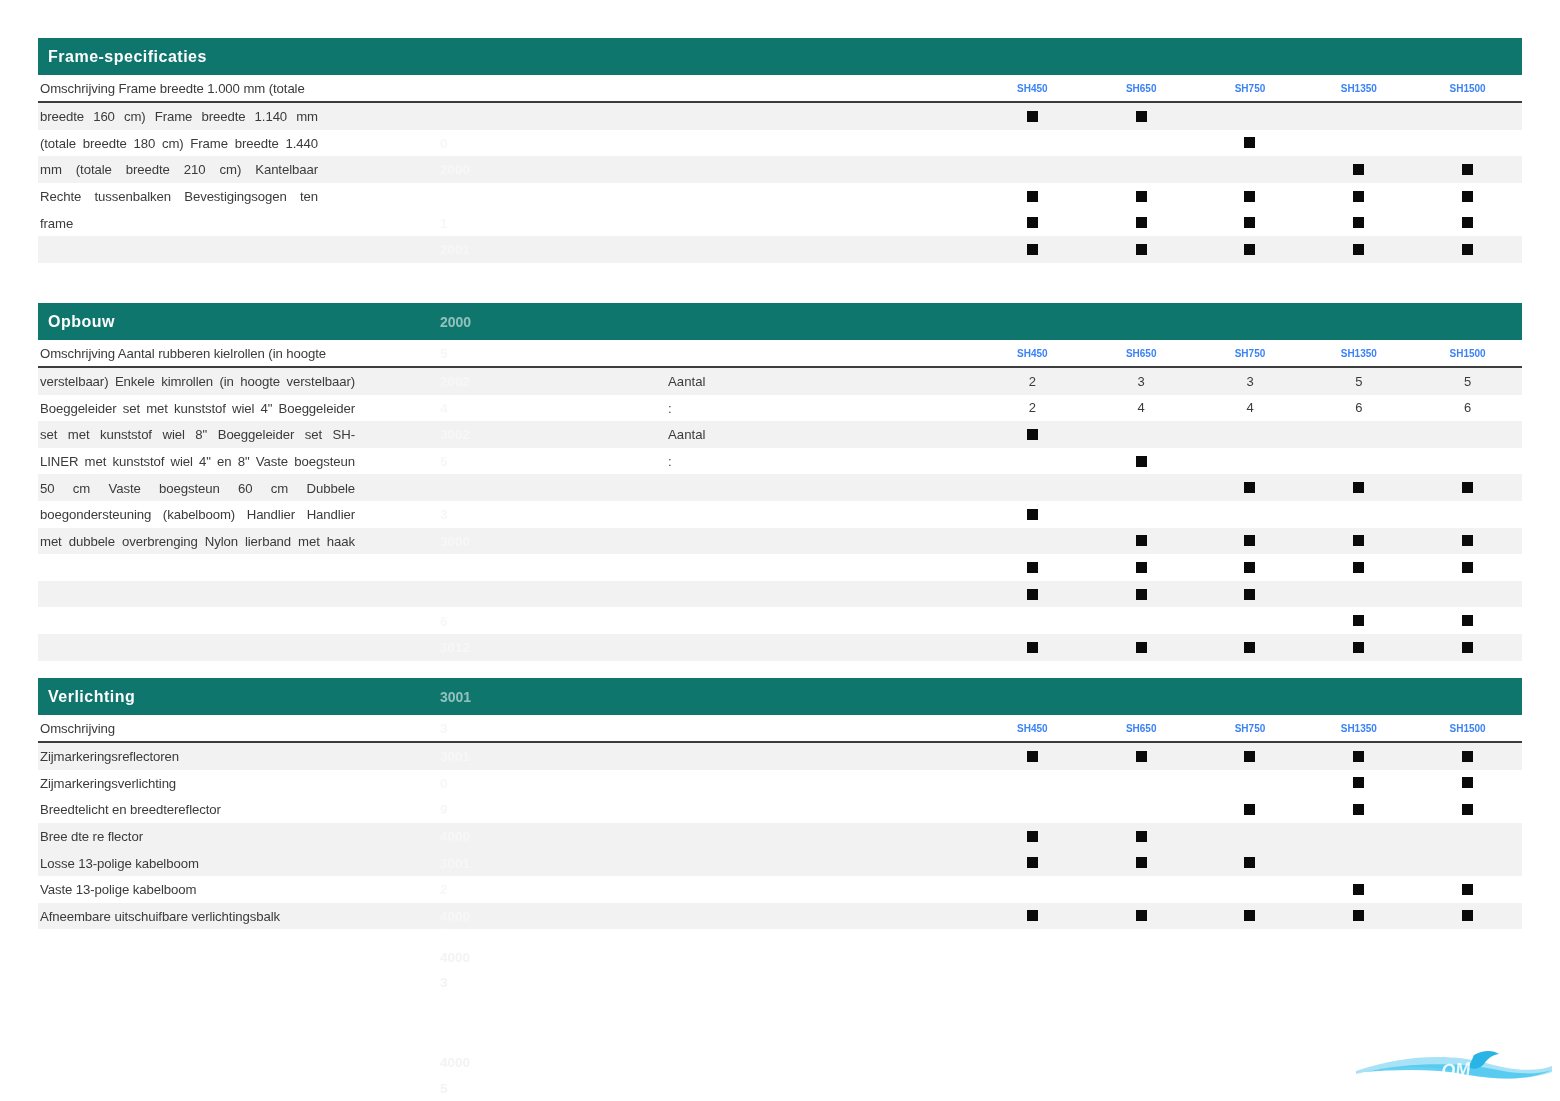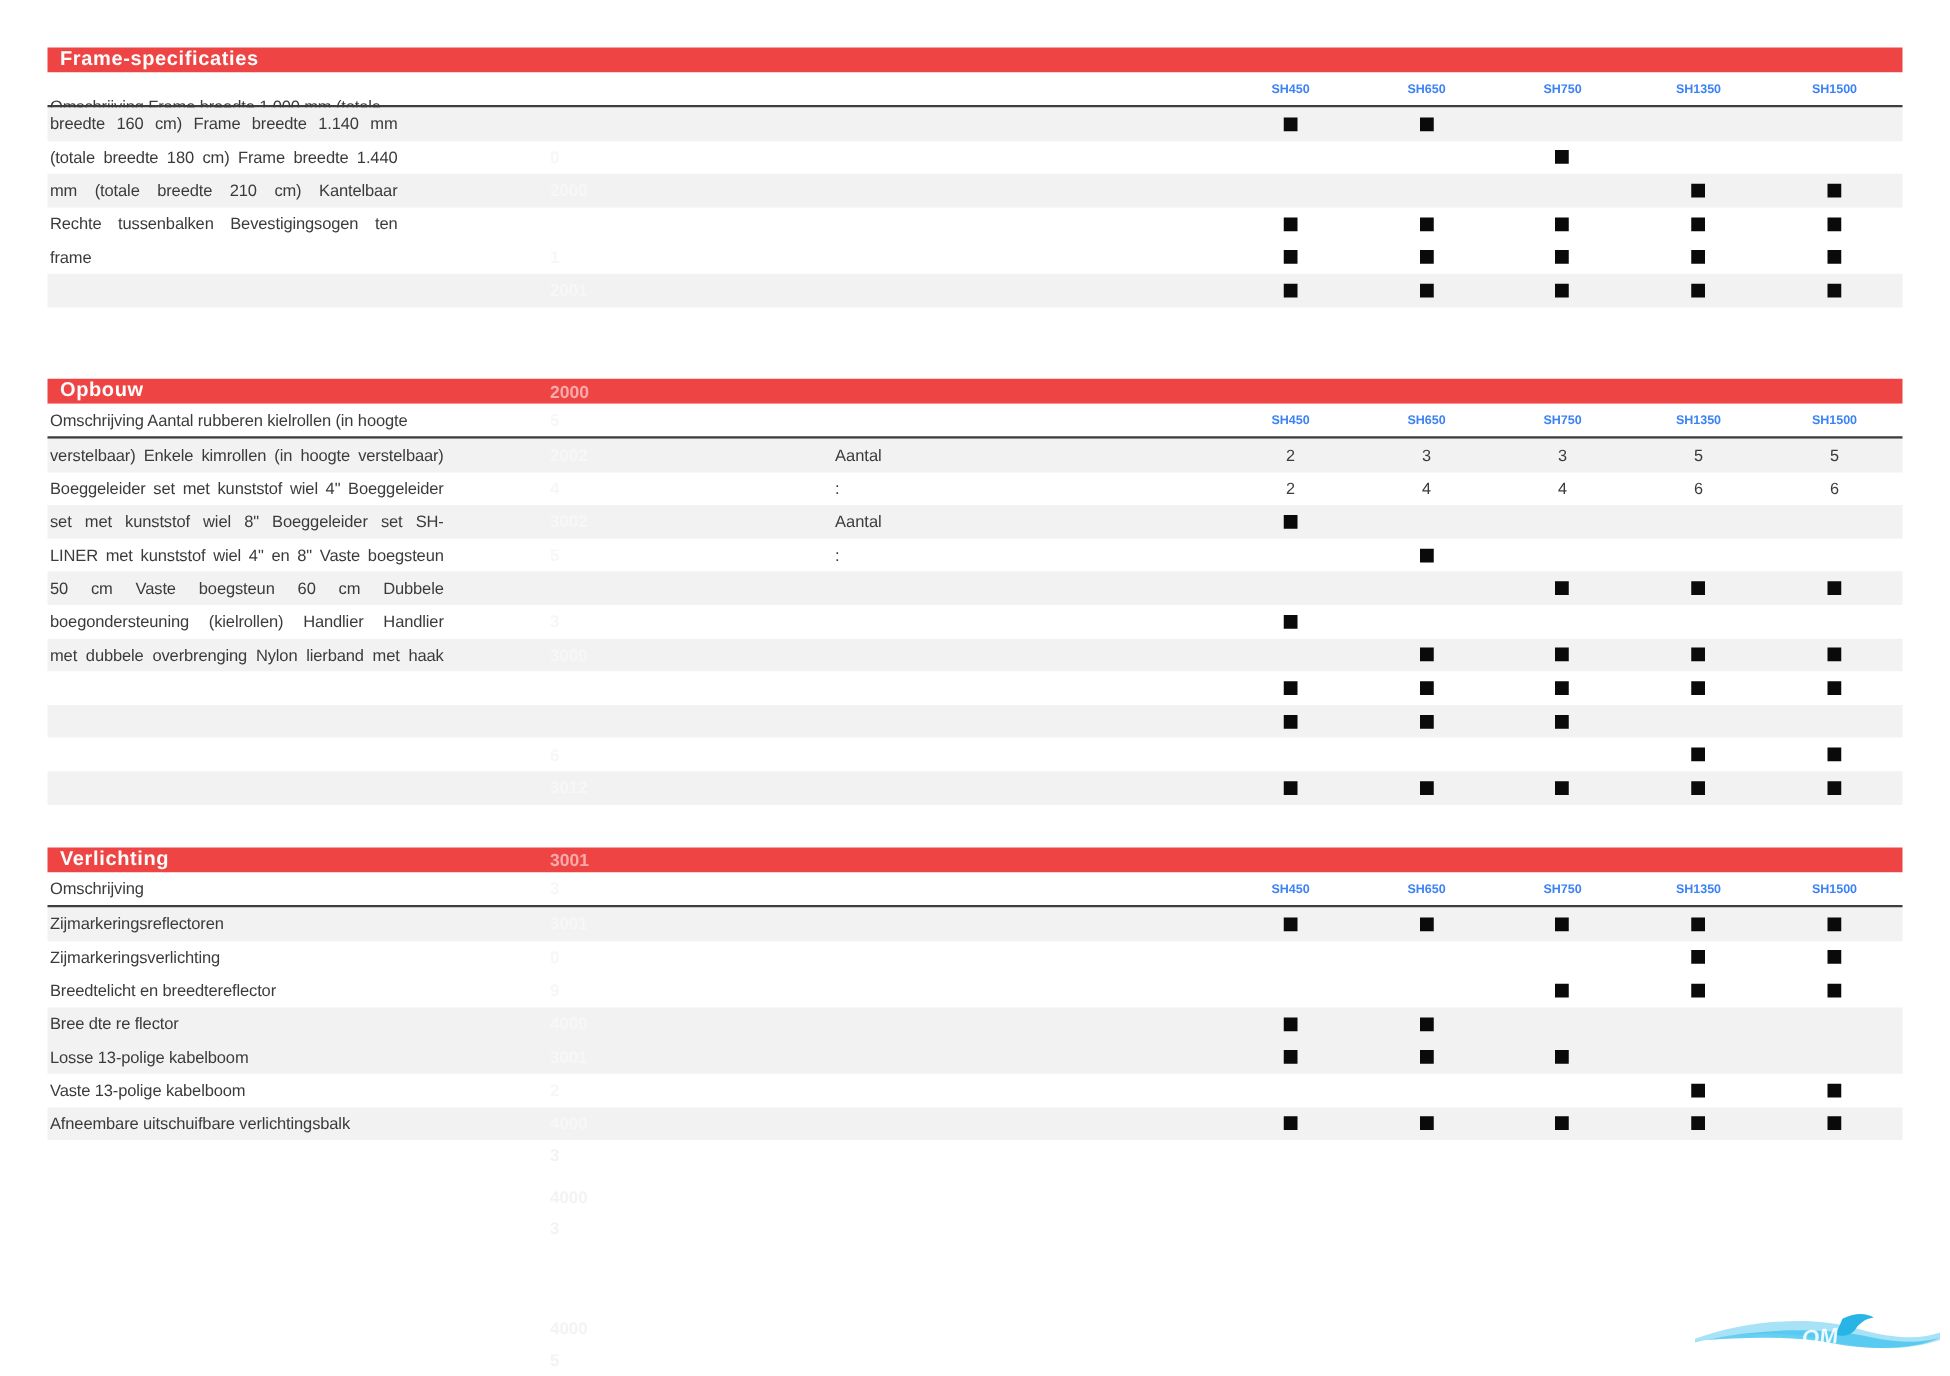--- a/index.html
+++ b/index.html
@@ -3,21 +3,21 @@
 <meta charset="utf-8">
 <style>
   html,body{margin:0;padding:0;}
   body{
     width:1560px;height:1101px;position:relative;overflow:hidden;
     background:#ffffff;
     font-family:"Liberation Sans", sans-serif;
     color:#3b3b3b;
   }
   .section{position:absolute;left:38px;width:1484px;}
-  .bar{height:20px;background:#ef4444;position:relative;}
+  .bar{height:37px;background:#0f766e;position:relative;}
   .bar .title{
     position:absolute;left:10px;top:50%;transform:translateY(-50%);
     color:#fdfdfd;font-size:16px;font-weight:bold;letter-spacing:.5px;white-space:nowrap;
   }
   .barghost{
     position:absolute;left:402px;top:50%;transform:translateY(-50%);
     color:rgba(255,255,255,.55);font-size:14px;font-weight:bold;
   }
   .hdr{height:26px;position:relative;border-bottom:2px solid #3d3d3d;background:#ffffff;}
   .row{height:26.6px;position:relative;}
@@ -49,21 +49,21 @@
 </head>
 <body>
 
 <div id="doc">
     <div class="section sec0 just" style="top: 38px;">
       <div class="bar">
         <span class="title">Frame-specificaties</span>
         <span class="barghost"></span>
       </div>
       <div class="hdr">
-        <span class="label" style="text-align: left; text-align-last: left; margin-top: 14px;">Omschrijving Frame breedte 1.000 mm (totale</span>
+        <span class="label" style="text-align: left; text-align-last: left;">Omschrijving Frame breedte 1.000 mm (totale</span>
         <span class="ghost"></span>
         <div class="cols">
           <div class="cell">SH450</div>
           <div class="cell">SH650</div>
           <div class="cell">SH750</div>
           <div class="cell">SH1350</div>
           <div class="cell">SH1500</div>
         </div>
       </div>
       <div class="row alt">
@@ -259,21 +259,21 @@
           </div>
           <div class="cell">
             <span class="sq"></span>
           </div>
           <div class="cell">
             <span class="sq"></span>
           </div>
         </div>
       </div>
       <div class="row">
-        <span class="label">boegondersteuning (kielrollen) Handlier Handlier</span>
+        <span class="label">boegondersteuning (kabelboom) Handlier Handlier</span>
         <span class="ghost">3</span>
         <span class="mid"></span>
         <div class="cols">
           <div class="cell">
             <span class="sq"></span>
           </div>
           <div class="cell"></div>
           <div class="cell"></div>
           <div class="cell"></div>
           <div class="cell"></div>

